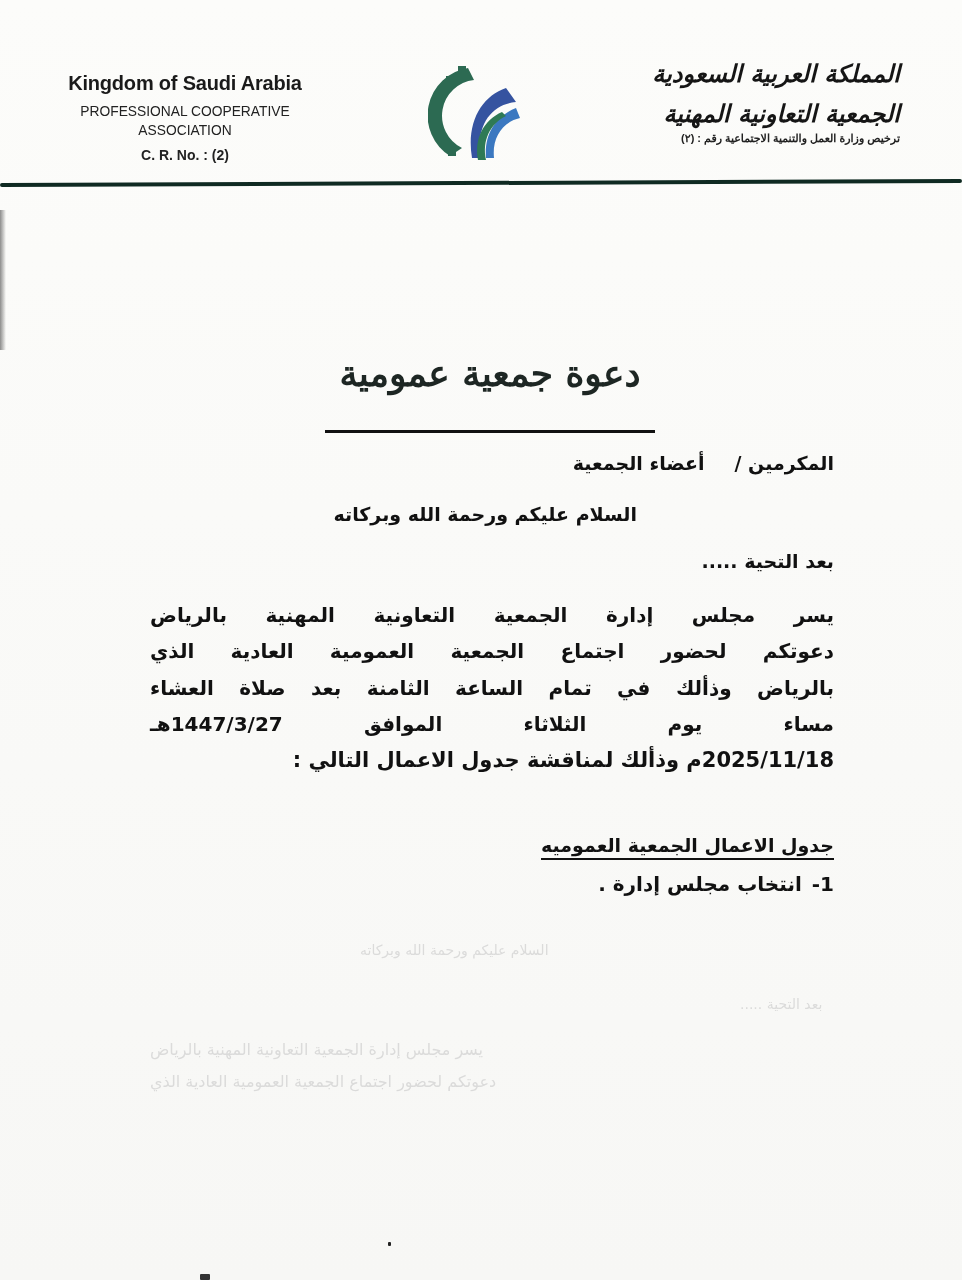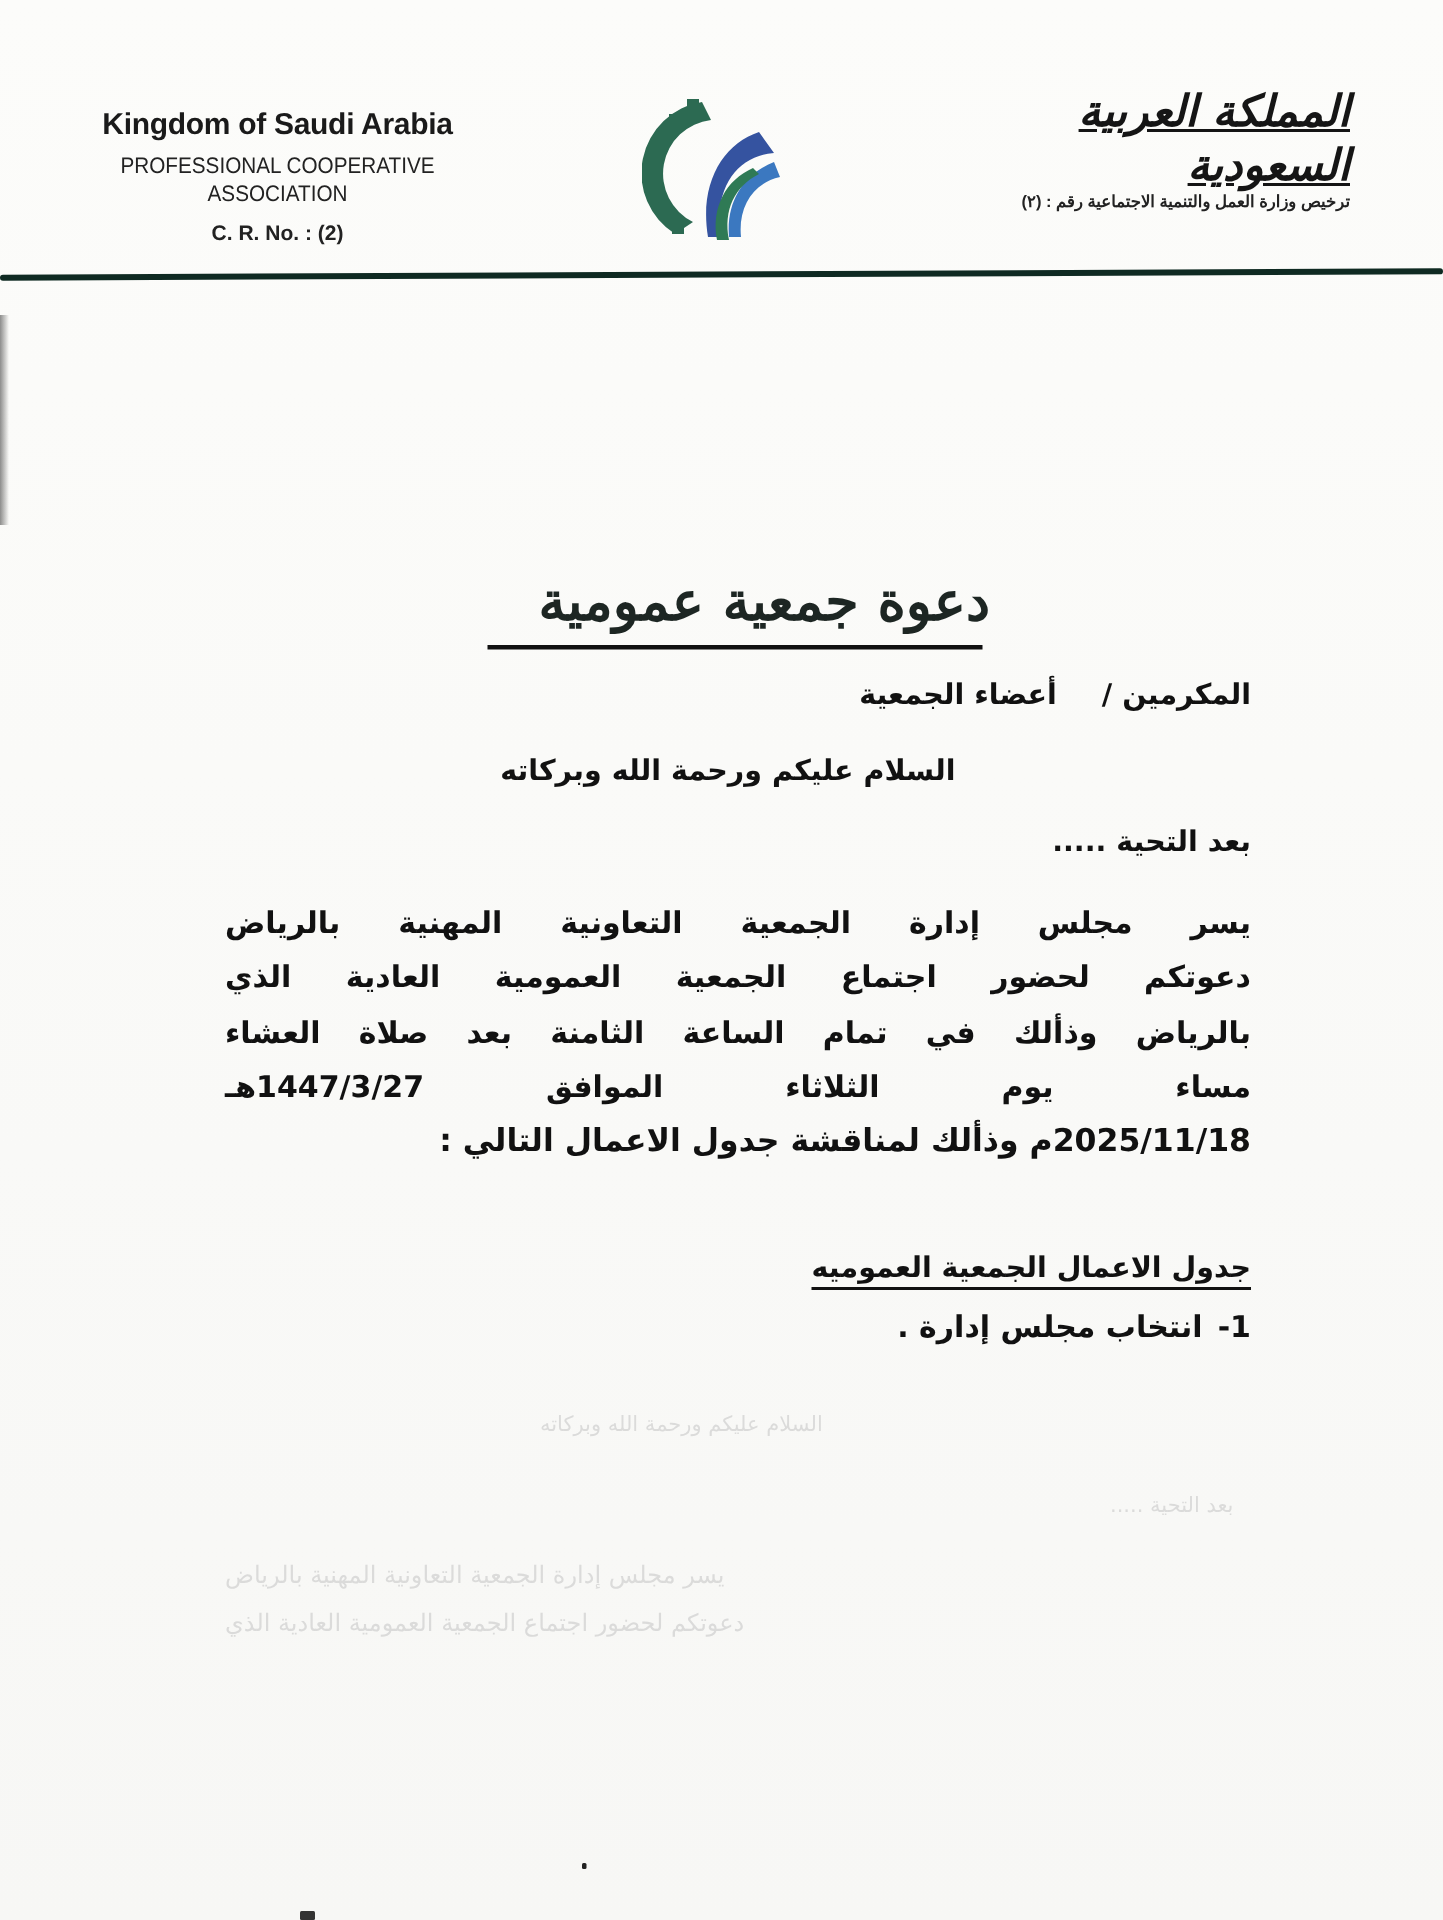--- a/index.html
+++ b/index.html
@@ -13,30 +13,30 @@
     .page { position: absolute; inset: 0; background: linear-gradient(180deg,#fcfcfa 0%,#f7f7f5 100%); }
     .left-edge { position: absolute; left: 0; top: 210px; width: 6px; height: 140px; background: linear-gradient(90deg,#333,rgba(0,0,0,0)); opacity: .55; }
 
     
     .lh-en { position: absolute; left: 40px; top: 72px; width: 290px; text-align: center; }
     .lh-en .k { font-family: "Liberation Sans", sans-serif; font-weight: bold; font-size: 20px; color: #1a1a1a; letter-spacing: -0.2px; }
     .lh-en .p { font-family: "Liberation Sans", sans-serif; font-size: 15px; color: #222; margin-top: 6px; line-height: 19px; transform: scaleX(0.92); }
     .lh-en .c { font-family: "Liberation Sans", sans-serif; font-weight: bold; font-size: 14px; color: #222; margin-top: 8px; }
 
     .lh-ar { position: absolute; right: 62px; top: 56px; width: 260px; text-align: right; direction: rtl; }
-    .lh-ar .a1 { font-family: "DejaVu Serif", serif; font-weight: bold; font-style: italic; font-size: 29px; color: #151515; line-height: 36px; text-decoration: underline; }
+    .lh-ar .a1 { font-family: "DejaVu Serif", serif; font-weight: bold; font-style: italic; font-size: 24px; color: #151515; line-height: 36px; }
     .lh-ar .a2 { font-family: "DejaVu Serif", serif; font-weight: bold; font-style: italic; font-size: 24px; color: #151515; line-height: 36px; margin-top: 4px; }
     .lh-ar .a3 { font-family: Liberation Sans, sans-serif; font-weight: bold; font-size: 11px; color: #222; margin-top: 0; }
 
     .logo { position: absolute; left: 428px; top: 60px; width: 96px; height: 104px; }
 
     .header-rule { position: absolute; left: 0; top: 181px; width: 962px; height: 4px; background: #0f2a22; border-radius: 2px; transform: rotate(-0.25deg); }
 
     
-    .title { position: absolute; left: 320px; top: 380px; width: 340px; text-align: right; direction: rtl; font-family: "DejaVu Serif", serif; font-weight: bold; font-size: 36px; color: #1d2623; letter-spacing: 1px; }
+    .title { position: absolute; left: 320px; top: 352px; width: 340px; text-align: center; direction: rtl; font-family: "DejaVu Serif", serif; font-weight: bold; font-size: 36px; color: #1d2623; letter-spacing: 1px; }
     .title-rule { position: absolute; left: 325px; top: 430px; width: 330px; height: 3px; background: #111; }
 
     
     .rtl { direction: rtl; text-align: right; font-family: "DejaVu Sans", sans-serif; font-weight: bold; color: #111; }
     .addr { position: absolute; right: 128px; top: 452px; font-size: 19px; display: flex; gap: 30px; }
     .greet { position: absolute; right: 325px; top: 503px; font-size: 19px; }
     .after { position: absolute; right: 128px; top: 550px; font-size: 19px; }
     .para { position: absolute; left: 150px; width: 684px; top: 597px; font-size: 20px; line-height: 36.3px; text-align: justify; text-align-last: justify; }
     .para .ln { display: block; text-align: justify; text-align-last: justify; white-space: nowrap; }
     .para .ln.last { font-size: 21px; text-align-last: right; }
@@ -77,20 +77,21 @@
       <path d="M44 98 C38 62 54 36 78 28 L88 42 C64 44 48 64 52 98 Z" fill="#3553a0"></path>
 
       <path d="M58 98 C56 74 68 56 88 48 L92 58 C74 62 64 78 66 98 Z" fill="#3b78c0"></path>
 
       <path d="M50 100 C46 78 56 60 74 52 L78 56 C62 64 54 80 58 100 Z" fill="#2f7a55"></path>
     </svg>
   </div>
 
   <div class="lh-ar">
     <div class="a1">المملكة العربية السعودية</div>
+    <div class="a2">الجمعية التعاونية المهنية</div>
     <div class="a3">ترخيص وزارة العمل والتنمية الاجتماعية رقم : (٢)</div>
   </div>
 
   <div class="header-rule"></div>
 
   <div class="title">دعوة جمعية عمومية</div>
   <div class="title-rule"></div>
 
   <div class="addr rtl">
     <span>المكرمين /</span>

